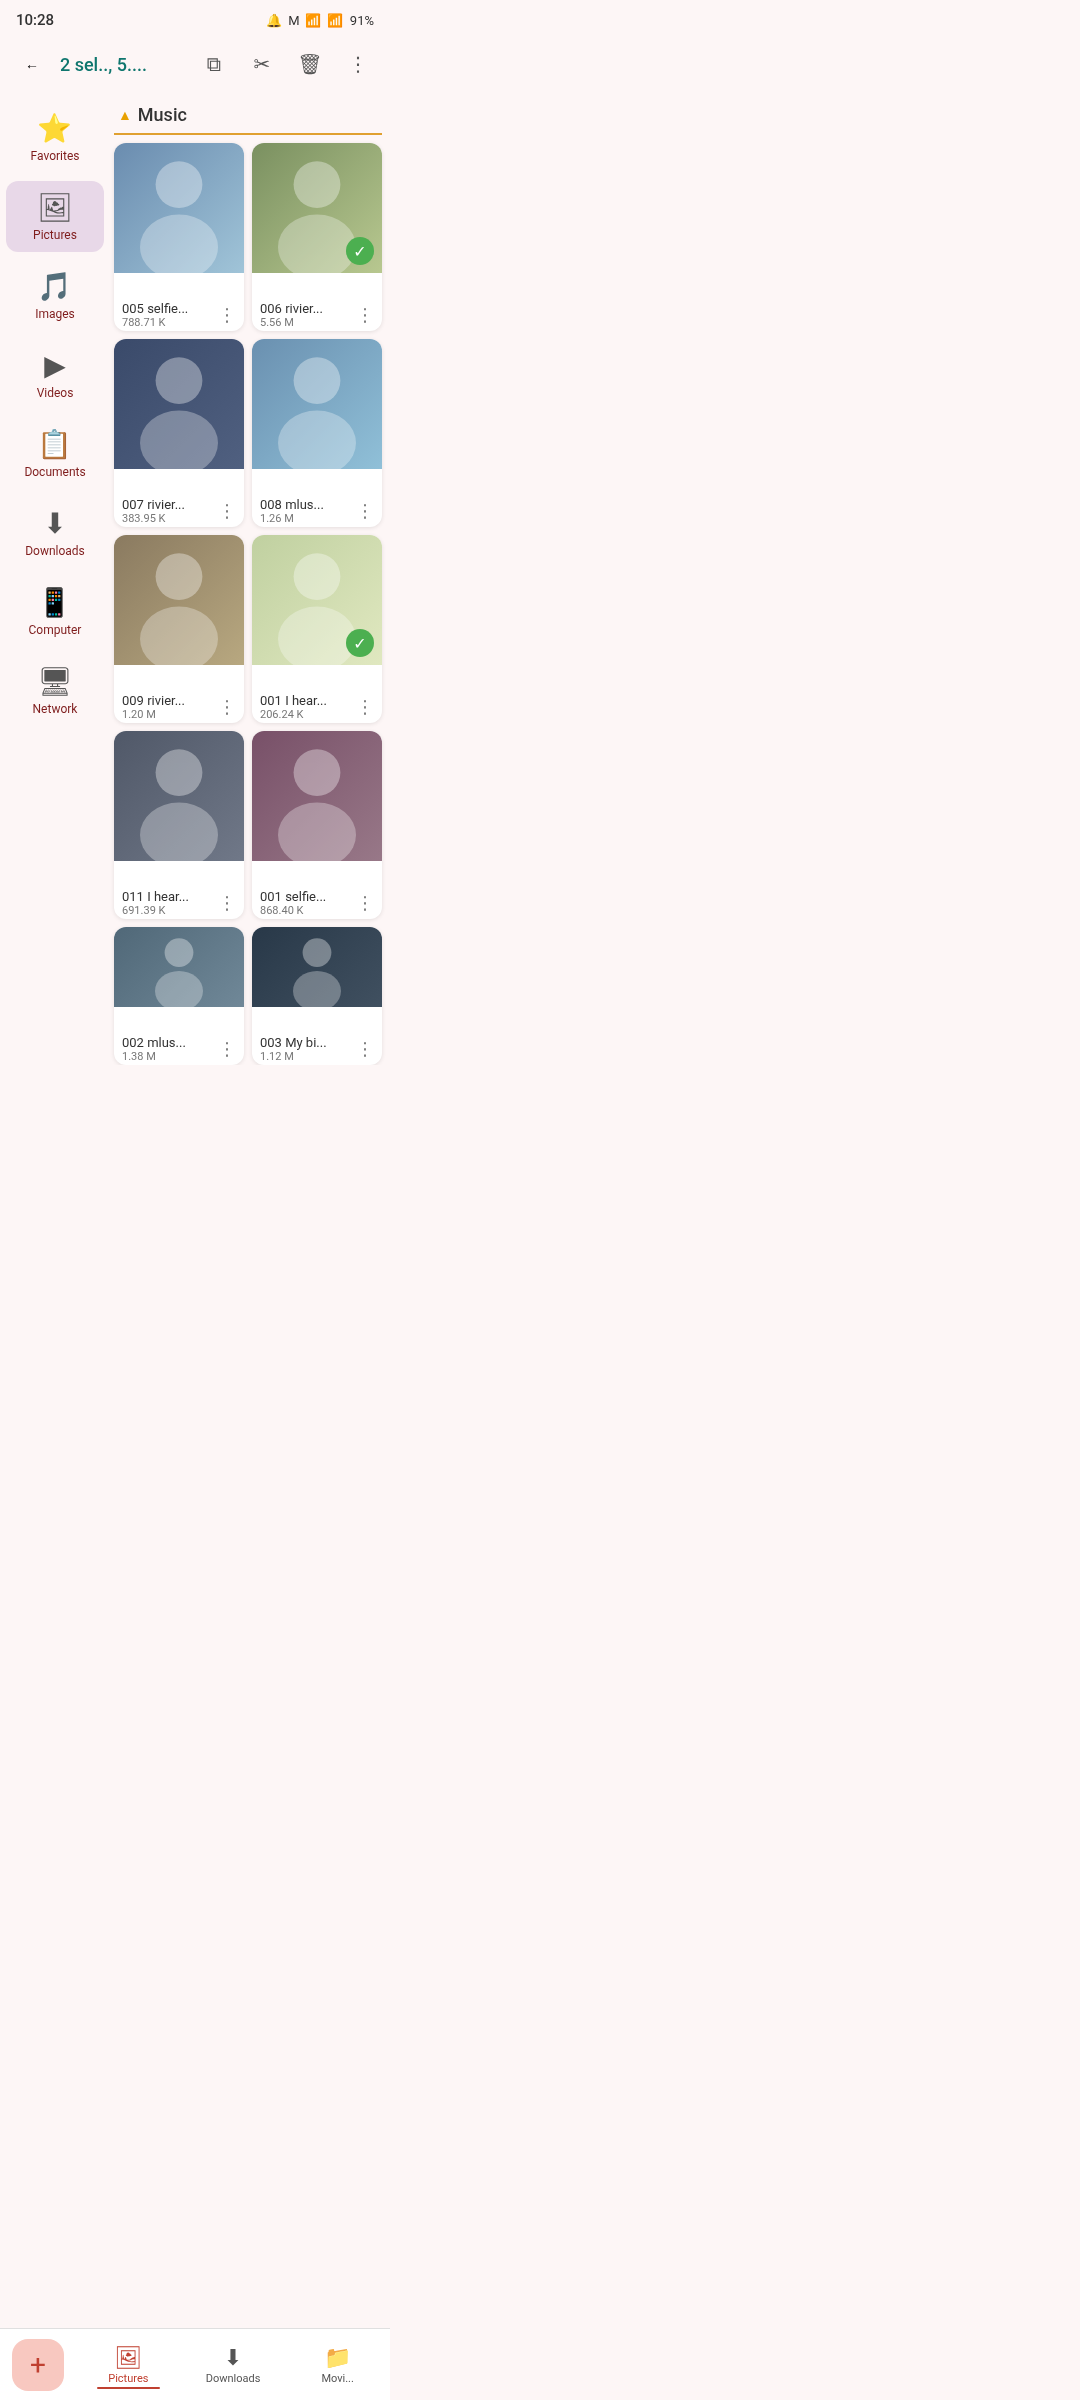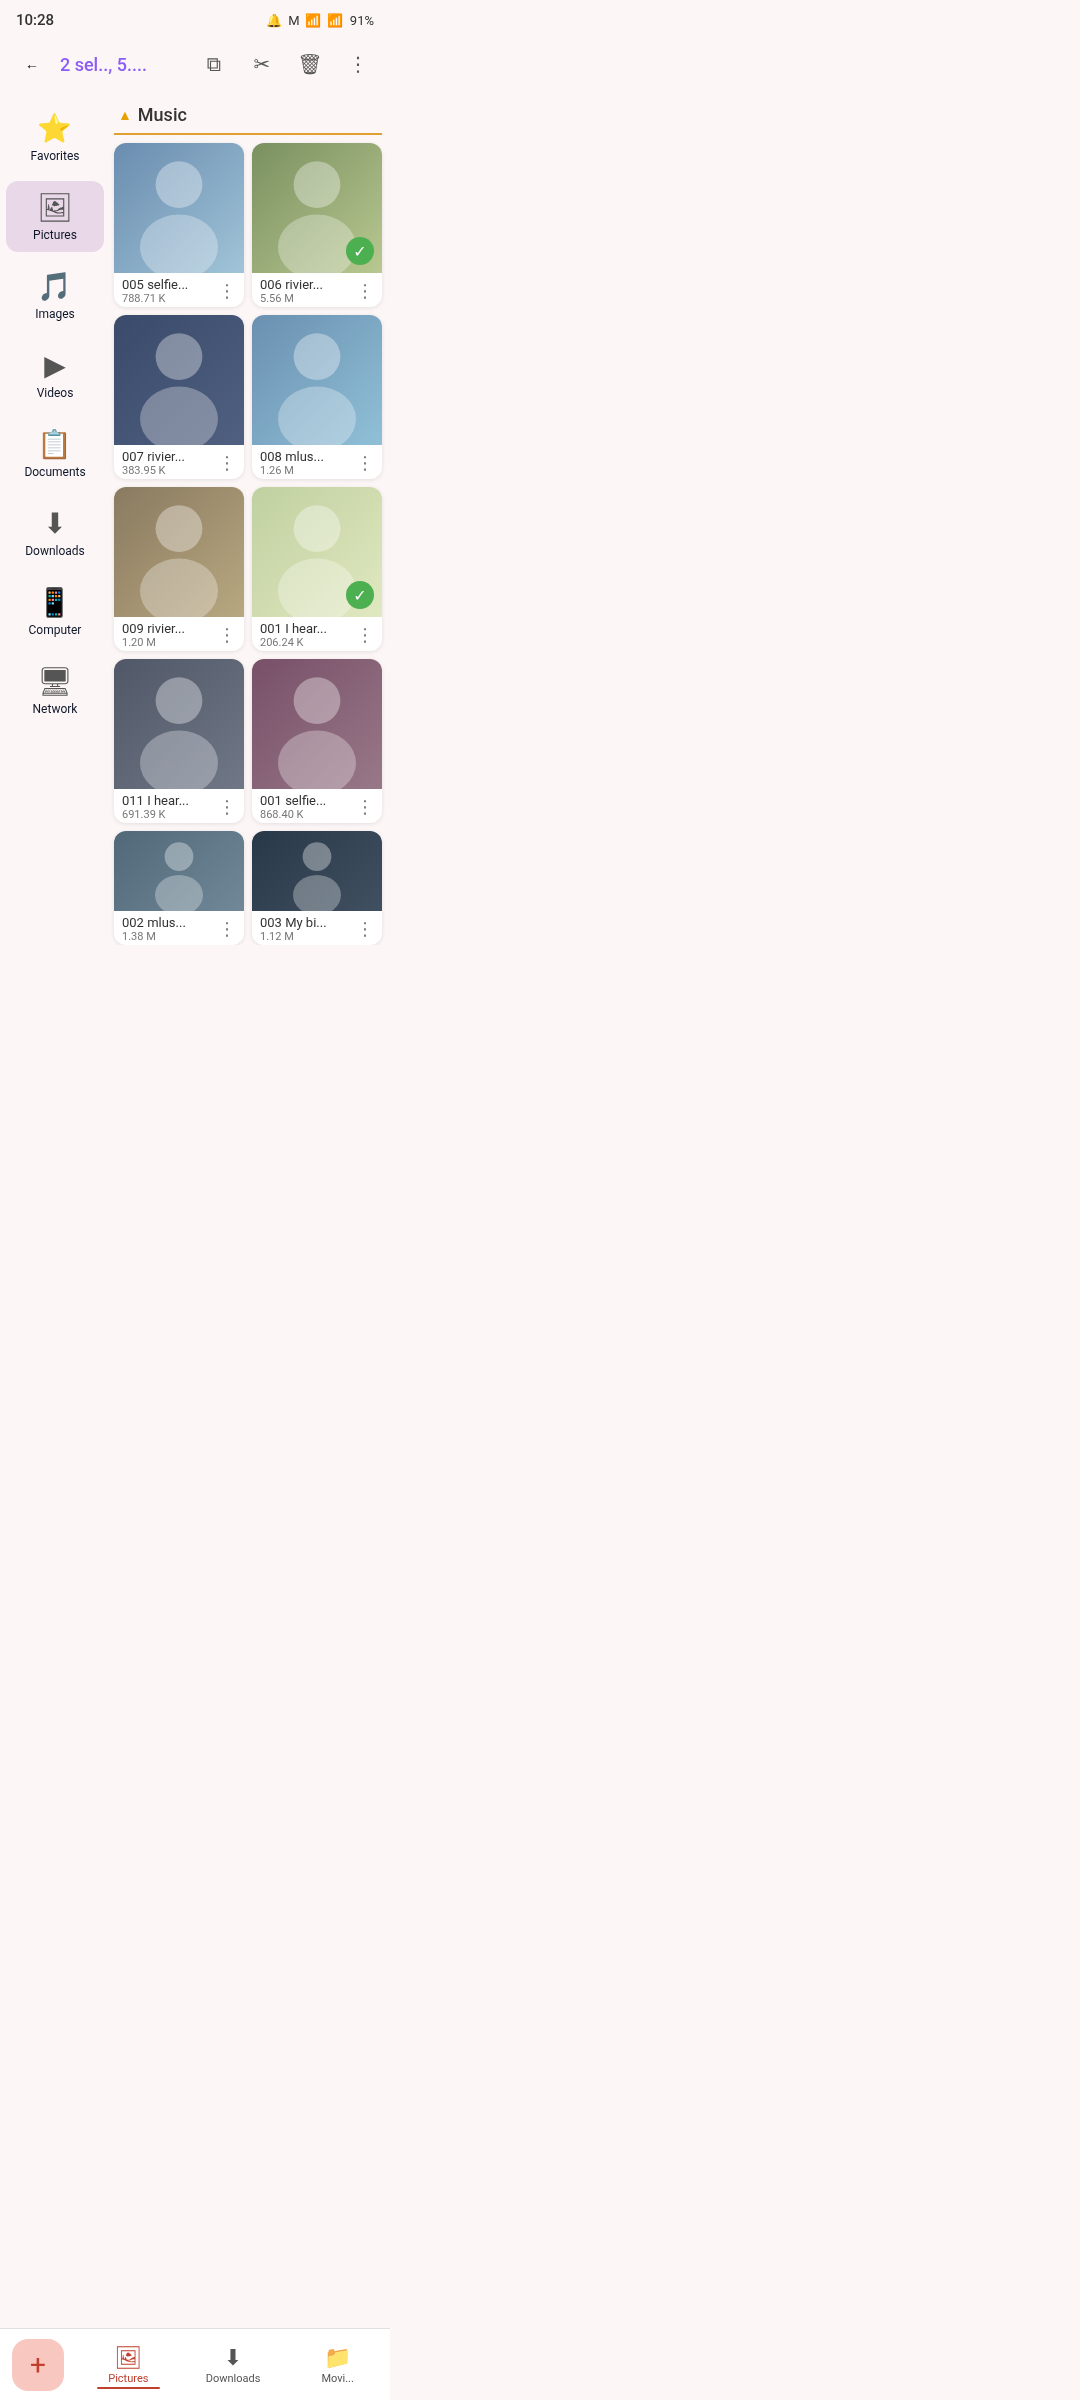--- a/index.html
+++ b/index.html
@@ -50,21 +50,21 @@
       height: 40px;
       display: flex;
       align-items: center;
       justify-content: center;
       cursor: pointer;
     }
     .toolbar-title {
       flex: 1;
       font-size: 18px;
       font-weight: 500;
-      color: #8b5cf6;
+      color: #0f766e;
     }
     .toolbar-action {
       width: 40px;
       height: 40px;
       display: flex;
       align-items: center;
       justify-content: center;
       cursor: pointer;
       font-size: 20px;
       color: #555;
@@ -98,21 +98,21 @@
     .sidebar-item.active {
       background: #e8d8e8;
     }
     .sidebar-item .icon {
       font-size: 28px;
       margin-bottom: 4px;
       color: #555;
     }
     .sidebar-item .label {
       font-size: 12px;
-      color: #0f172a;
+      color: #7f1d1d;
       text-align: center;
     }
 
     
     .file-area {
       flex: 1;
       overflow-y: auto;
       padding: 8px 8px 0 4px;
     }
 
@@ -264,20 +264,21 @@
     .thumb-7 { background: linear-gradient(135deg, #505868 0%, #707888 50%, #606878 100%); }
     .thumb-8 { background: linear-gradient(135deg, #785068 0%, #987888 50%, #886078 100%); }
     .thumb-9 { background: linear-gradient(135deg, #506878 0%, #708898 50%, #607888 100%); }
     .thumb-10 { background: linear-gradient(135deg, #283848 0%, #405060 50%, #304050 100%); }
 
     .file-info-row {
       display: flex;
       align-items: center;
       justify-content: space-between;
       padding: 4px 8px 2px;
+      margin-top: 24px;
     }
     .file-name-size {
       flex: 1;
     }
   </style>
 </head>
 <body>
 
 <div class="status-bar">
   <span class="status-time">10:28</span>

